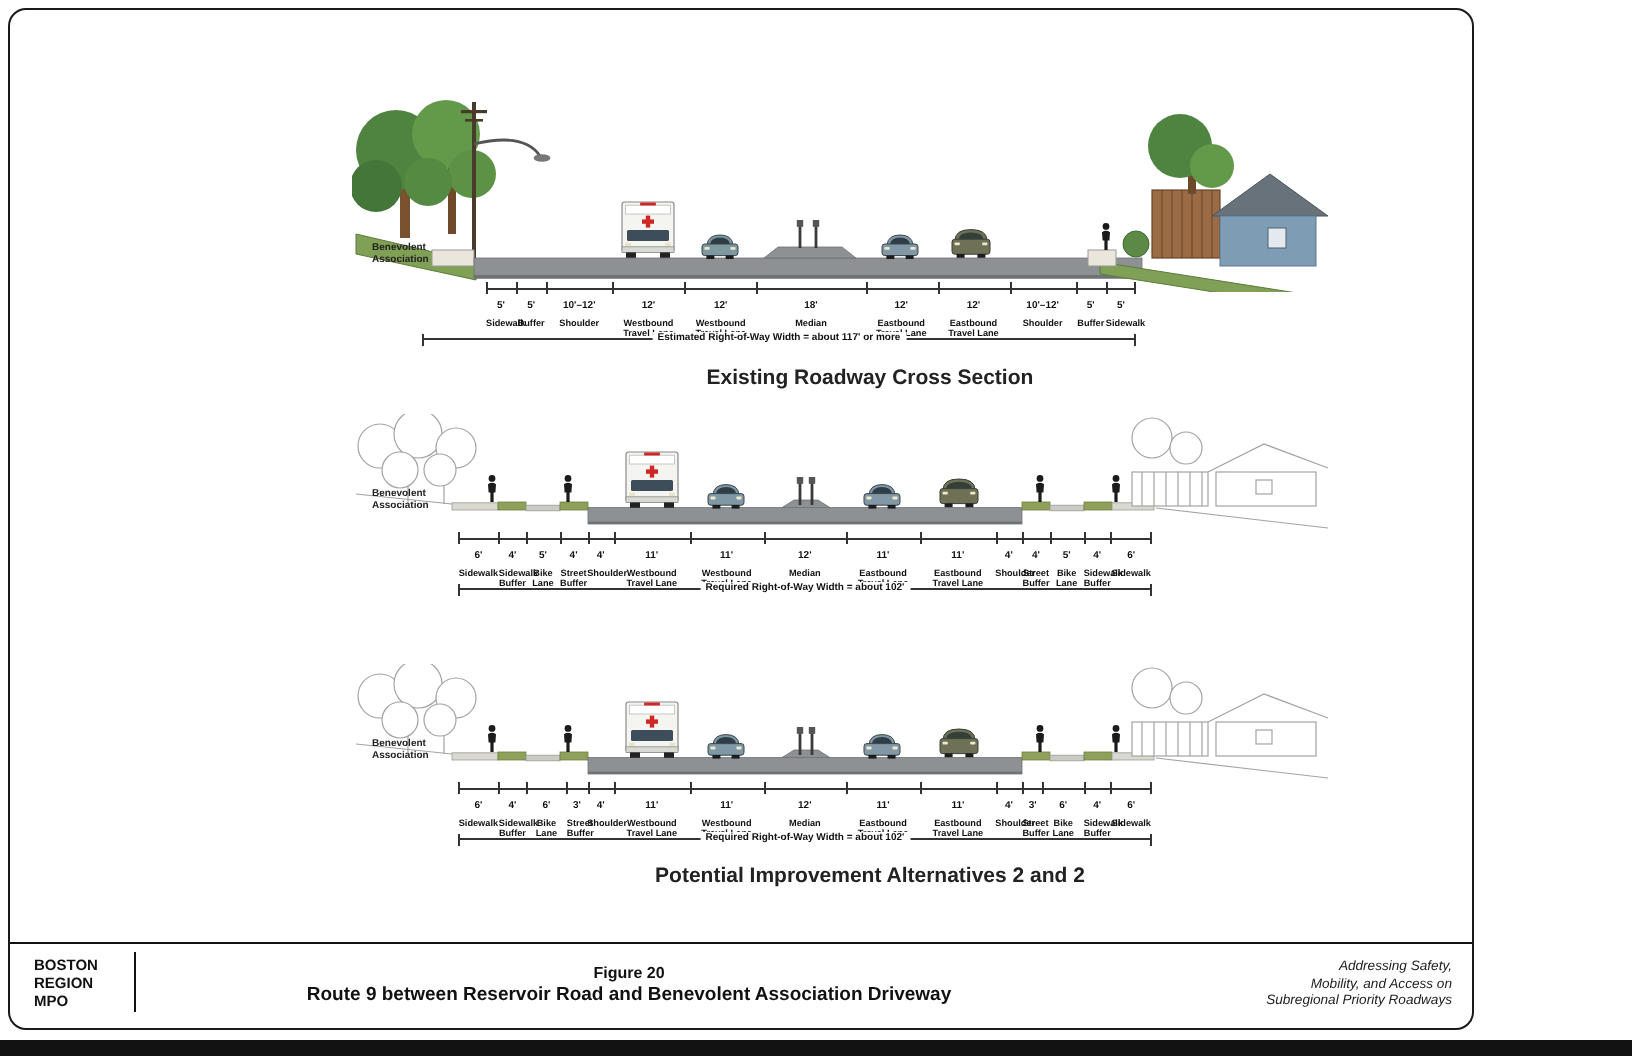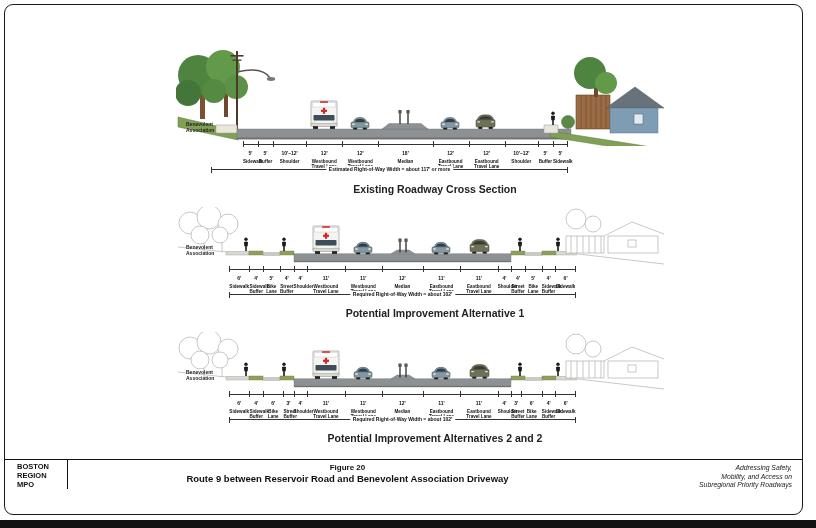--- a/index.html
+++ b/index.html
@@ -1,18 +1,18 @@
 <!DOCTYPE html>
 <html><head>
 <meta charset="utf-8">
 <style>
   html,body{margin:0;padding:0;background:#ffffff;}
   body{width:816px;height:528px;position:relative;overflow:hidden;
        font-family:"Liberation Sans",sans-serif;color:#111;}
-  .sheet{position:absolute;left:4px;top:4px;width:799px;height:511px;
+  .sheet{position:absolute;left:4px;top:4px;width:733px;height:511px;
          border:1.5px solid #1a1a1a;border-radius:9px;background:#fff;box-sizing:border-box;}
   .bottom-bar{position:absolute;left:0;right:0;bottom:0;height:8px;background:#121212;}
 
   
   .abs{position:absolute;}
   .roadside-label{font-size:5px;font-weight:700;line-height:5.6px;color:#222;}
 
   
   .dims{position:absolute;display:flex;}
   .dims::after{content:'';position:absolute;right:0;top:0;width:0.8px;height:6px;background:#333;}
@@ -26,22 +26,22 @@
   
   .rowline{position:absolute;height:0;border-top:0.8px solid #333;}
   .rowline::before,.rowline::after{content:'';position:absolute;top:-3px;width:0.8px;height:6px;background:#333;}
   .rowline::before{left:0;} .rowline::after{right:0;}
   .rowline .rowlabel{position:absolute;top:-3.6px;left:50%;transform:translateX(-50%);
             background:#fff;padding:0 3px;font-size:5px;font-weight:700;white-space:nowrap;}
 
   .caption{position:absolute;text-align:center;font-size:10.5px;font-weight:700;color:#222;}
 
   
-  .footer{position:absolute;left:0;right:0;bottom:16px;height:38px;border-top:1.3px solid #111;
-          display:flex;align-items:flex-start;}
+  .footer{position:absolute;left:0;right:0;bottom:4px;height:38px;border-top:1.3px solid #111;
+          display:flex;align-items:center;}
   .footer .org{width:50px;padding:3px 0 0 12px;border-right:1.3px solid #111;
                font-size:7.5px;font-weight:700;line-height:8.8px;}
   .footer .center{flex:1;text-align:center;padding-top:3px;}
   .footer .center .fig{font-size:8px;font-weight:700;line-height:10px;}
   .footer .center .t1,.footer .center .t2{font-size:9.5px;font-weight:700;line-height:11px;}
   .footer .tagline{width:165px;padding:4px 10px 0 0;text-align:right;
                    font-size:6.8px;font-style:italic;line-height:8.6px;color:#222;}
 </style>
 </head>
 <body>
@@ -336,21 +336,20 @@
       </div>
       <div class="seg" style="width: 5.882%;">
         <div class="dimline"></div>
         <span class="val">6'</span>
         <div class="name">Sidewalk</div>
       </div>
     </div>
   <div class="rowline" style="left:224px;top:289px;width:347px">
     <span class="rowlabel">Required Right-of-Way Width = about 102'</span>
   </div>
-  <div class="caption" style="left:200px;top:302px;width:460px">Potential Improvement Alternative 1</div>
 
   <svg class="abs" style="left:171px;top:327px" width="490" height="60" viewBox="0 0 490 60">
     <use href="#scene-alt"></use>
   </svg>
   <div class="abs roadside-label" style="left:181px;top:365px">
     <div>Benevolent</div>
     <div>Association</div>
   </div>
   <div class="dims" style="left:224px;top:386px;width:347px">
 

